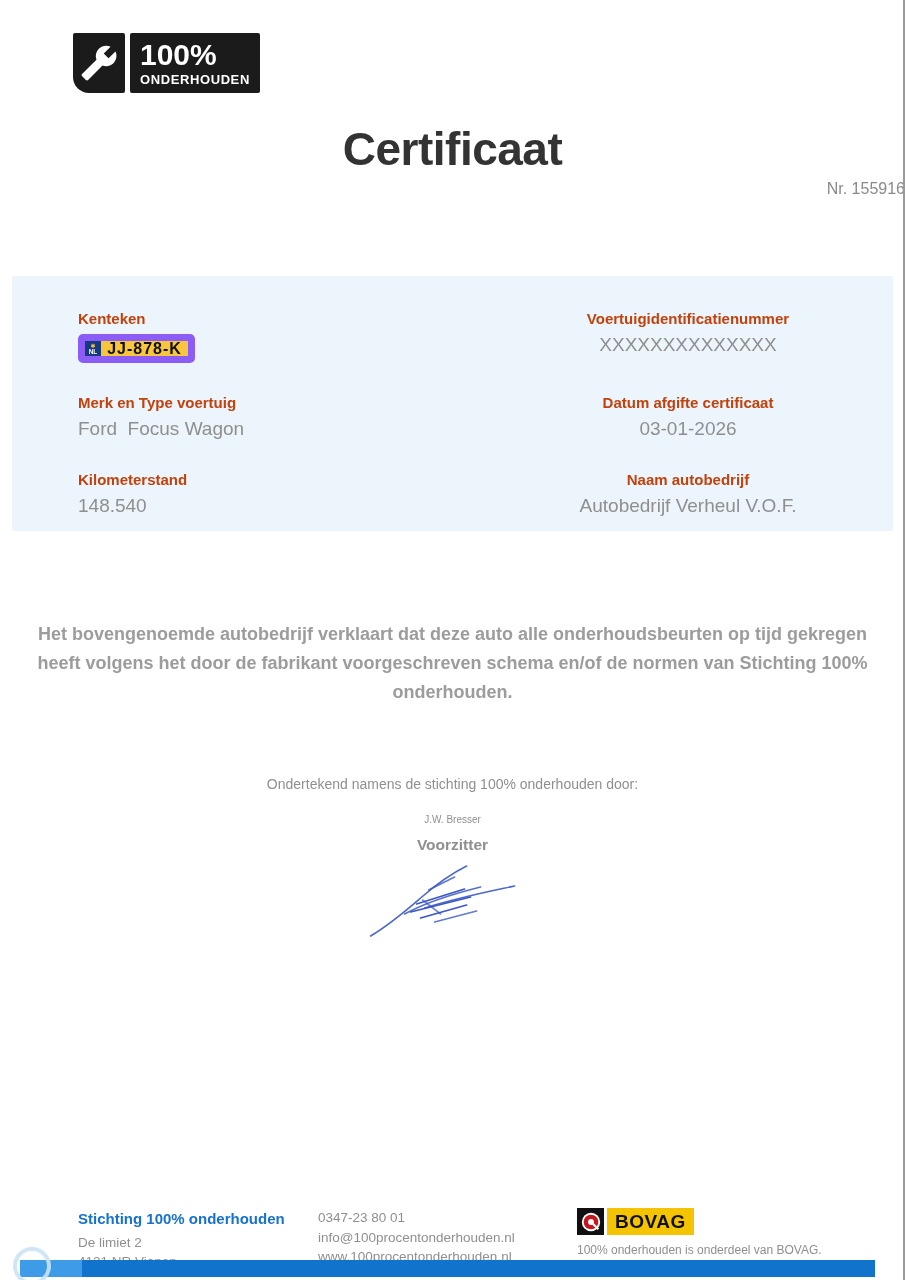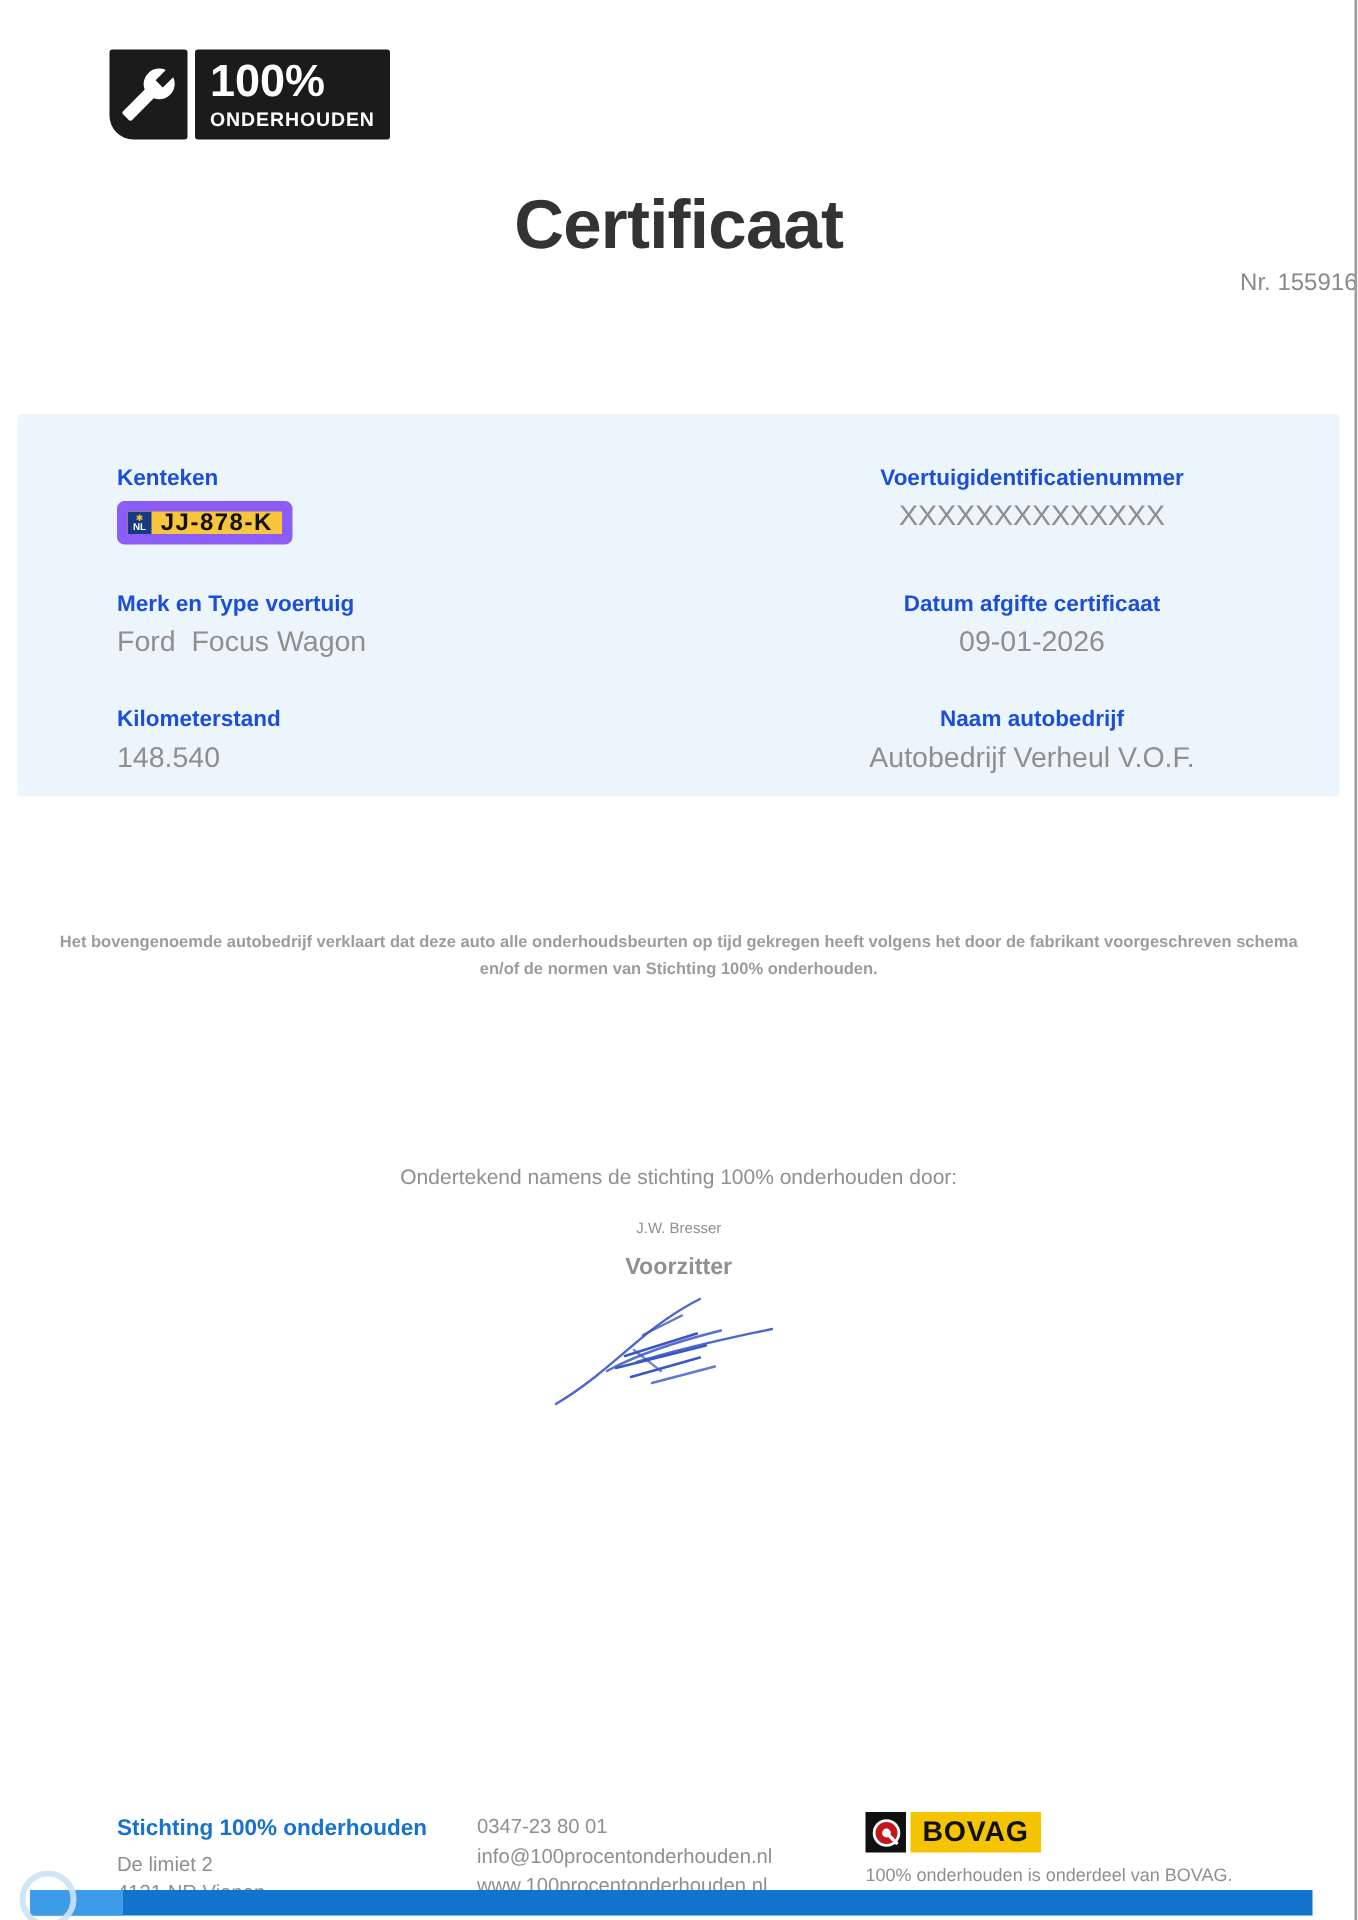--- a/index.html
+++ b/index.html
@@ -27,36 +27,36 @@
   .cert-number{position:absolute;top:180px;left:0;right:0;text-align:right;
     font-size:16px;color:#8a8a8a;}
 
   
   .panel{position:absolute;left:12px;top:276px;width:881px;height:255px;
     background:#ebf5fb;border-radius:2px;}
   .panel-col{position:absolute;top:34px;}
   .panel-col.left{left:66px;width:380px;}
   .panel-col.right{left:486px;width:380px;text-align:center;}
   .field{margin-bottom:31px;}
-  .field-label{font-size:15px;font-weight:bold;color:#1d4ed8;margin-bottom:7px;}
+  .field-label{font-size:15px;font-weight:bold;color:#c2410c;margin-bottom:7px;}
   .field-value{font-size:19px;color:#8f8f8f;white-space:pre-wrap;}
 
   
   .plate{display:inline-flex;width:117px;height:29px;background:#f8c63d;
     border:7px solid #8b5cf6;border-radius:5px;overflow:hidden;box-sizing:border-box;}
   .plate-strip{width:16px;background:#17397f;display:flex;flex-direction:column;
     align-items:center;justify-content:space-between;padding:2px 0 1px 0;box-sizing:border-box;}
   .plate-stars{color:#f8c63d;font-size:6px;line-height:1;}
   .plate-country{color:#ffffff;font-size:6.5px;font-weight:bold;line-height:1;}
   .plate-number{flex:1;display:flex;align-items:center;justify-content:center;
     font-size:16px;font-weight:bold;color:#111;letter-spacing:1px;}
 
   
   .statement{position:absolute;top:620px;left:0;right:0;text-align:center;}
-  .statement-inner{max-width:845px;margin:0 auto;font-size:11px;font-weight:bold;
+  .statement-inner{max-width:845px;margin:0 auto;font-size:18px;font-weight:bold;
     color:#9c9c9c;line-height:1.6;}
 
   
   .sign-intro{position:absolute;top:776px;left:0;right:0;text-align:center;
     font-size:14px;color:#8f8f8f;}
   .sign-name{position:absolute;top:814px;left:0;right:0;text-align:center;
     font-size:10px;font-weight:normal;color:#8f8f8f;}
   .sign-role{position:absolute;top:836px;left:0;right:0;text-align:center;
     font-size:15.5px;font-weight:bold;color:#8f8f8f;}
   .signature{position:absolute;top:856px;left:50%;transform:translateX(-52%);}
@@ -130,21 +130,21 @@
 
     <div class="panel-col right">
 
       <div class="field" style="margin-bottom:38px;">
         <div class="field-label">Voertuigidentificatienummer</div>
         <div class="field-value">XXXXXXXXXXXXXX</div>
       </div>
 
       <div class="field">
         <div class="field-label">Datum afgifte certificaat</div>
-        <div class="field-value">09-01-2026</div>
+        <div class="field-value">03-01-2026</div>
       </div>
 
       <div class="field">
         <div class="field-label">Naam autobedrijf</div>
         <div class="field-value">Autobedrijf Verheul V.O.F.</div>
       </div>
     </div>
   </div>
 
   <div class="statement">

